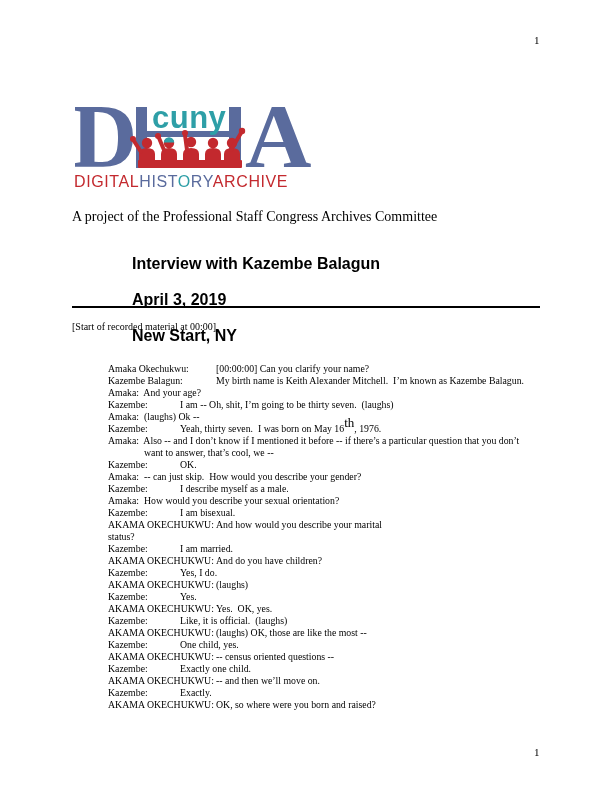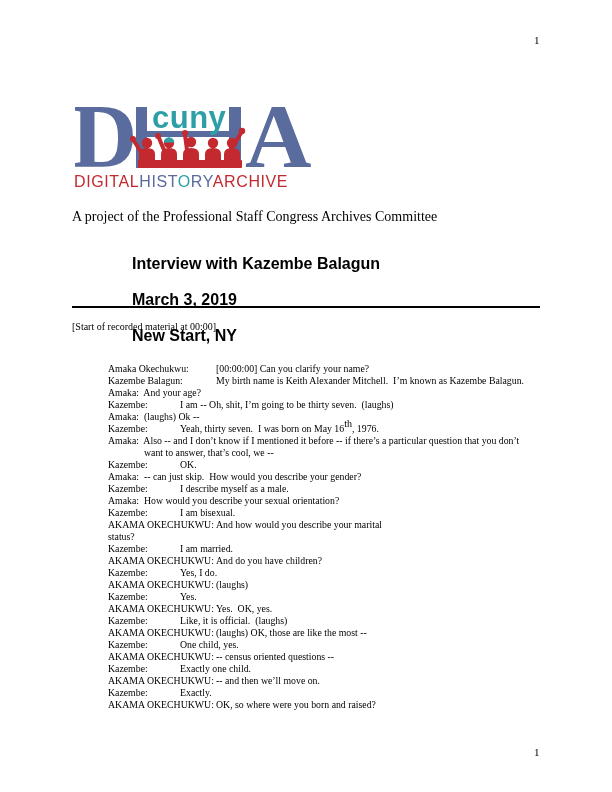--- a/index.html
+++ b/index.html
@@ -48,21 +48,21 @@
   }
   .transcript{
     position:absolute;left:108px;top:363px;
     width:460px;
     font-size:9.8px;line-height:12px;
     white-space:pre;
     tab-size:36px;
     -moz-tab-size:36px;
   }
   .tline{height:12px;}
-  .tline sup{font-size:10px;position:relative;top:-1px;vertical-align:super;line-height:0;}
+  .tline sup{font-size:13px;position:relative;top:-1px;vertical-align:super;line-height:0;}
 
   
   .fill-slate{fill:#5a6b9d;}
   .fill-teal{fill:#2e9fa7;}
   .fill-red{fill:#c3292e;}
   .stroke-red{stroke:#c3292e;}
 </style>
 </head>
 <body>
 
@@ -114,21 +114,21 @@
     </text>
   </svg>
 
   <div class="project-line">A project of the Professional Staff Congress Archives Committee</div>
 
   <div class="title-bold interview-block">
     <div>Interview with Kazembe Balagun</div>
   </div>
 
   <div class="title-bold date-block">
-    <div>March 3, 2019</div>
+    <div>April 3, 2019</div>
     <div>New Start, NY</div>
   </div>
 
   <div class="rule"></div>
 
   <div class="recording-note">[Start of recorded material at 00:00]</div>
 
   <div class="transcript"><div class="tline">Amaka Okechukwu:	[00:00:00] Can you clarify your name?</div><div class="tline">Kazembe Balagun:	My birth name is Keith Alexander Mitchell.  I’m known as Kazembe Balagun.</div><div class="tline">Amaka:  And your age?</div><div class="tline">Kazembe:	I am -- Oh, shit, I’m going to be thirty seven.  (laughs)</div><div class="tline">Amaka:  (laughs) Ok --</div><div class="tline">Kazembe:	Yeah, thirty seven.  I was born on May 16<sup>th</sup>, 1976.</div><div class="tline">Amaka:  Also -- and I don’t know if I mentioned it before -- if there’s a particular question that you don’t</div><div class="tline">	want to answer, that’s cool, we --</div><div class="tline">Kazembe:	OK.</div><div class="tline">Amaka:  -- can just skip.  How would you describe your gender?</div><div class="tline">Kazembe:	I describe myself as a male.</div><div class="tline">Amaka:  How would you describe your sexual orientation?</div><div class="tline">Kazembe:	I am bisexual.</div><div class="tline">AKAMA OKECHUKWU:	And how would you describe your marital</div><div class="tline">status?</div><div class="tline">Kazembe:	I am married.</div><div class="tline">AKAMA OKECHUKWU:	And do you have children?</div><div class="tline">Kazembe:	Yes, I do.</div><div class="tline">AKAMA OKECHUKWU:	(laughs)</div><div class="tline">Kazembe:	Yes.</div><div class="tline">AKAMA OKECHUKWU:	Yes.  OK, yes.</div><div class="tline">Kazembe:	Like, it is official.  (laughs)</div><div class="tline">AKAMA OKECHUKWU:	(laughs) OK, those are like the most --</div><div class="tline">Kazembe:	One child, yes.</div><div class="tline">AKAMA OKECHUKWU:	-- census oriented questions --</div><div class="tline">Kazembe:	Exactly one child.</div><div class="tline">AKAMA OKECHUKWU:	-- and then we’ll move on.</div><div class="tline">Kazembe:	Exactly.</div><div class="tline">AKAMA OKECHUKWU:	OK, so where were you born and raised?</div></div>
 
   <div class="pagenum bottom">1</div>

